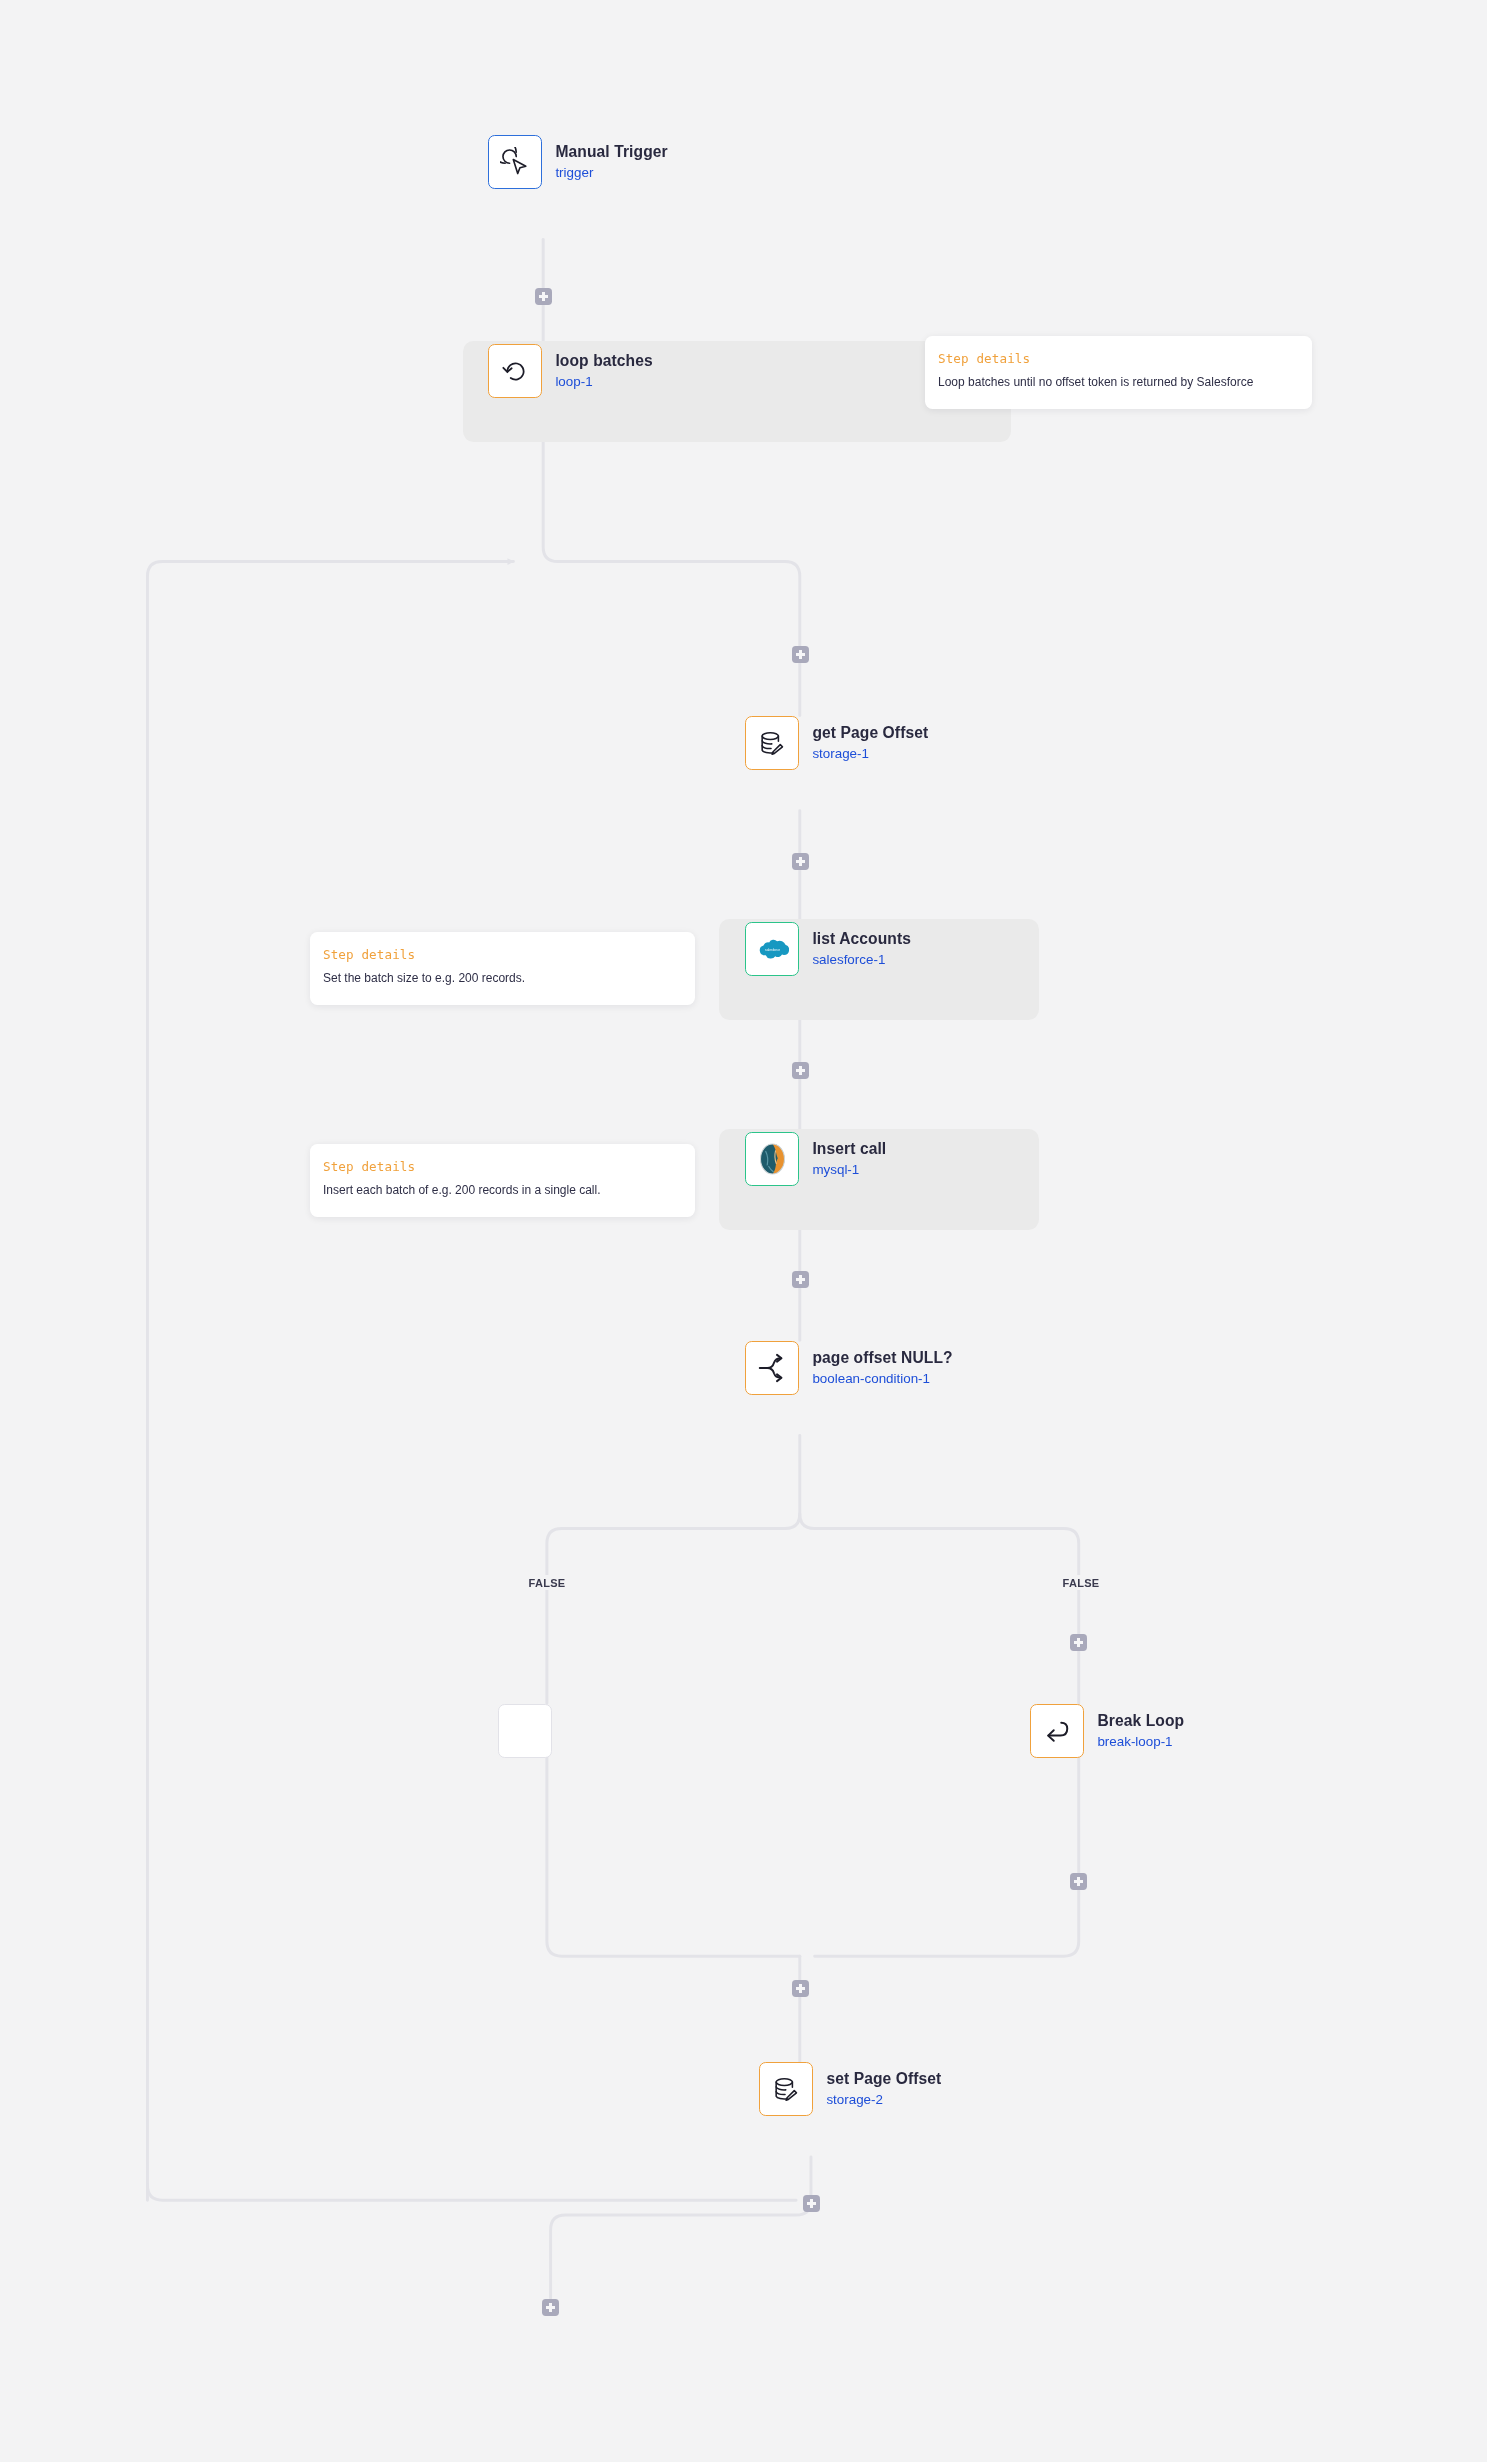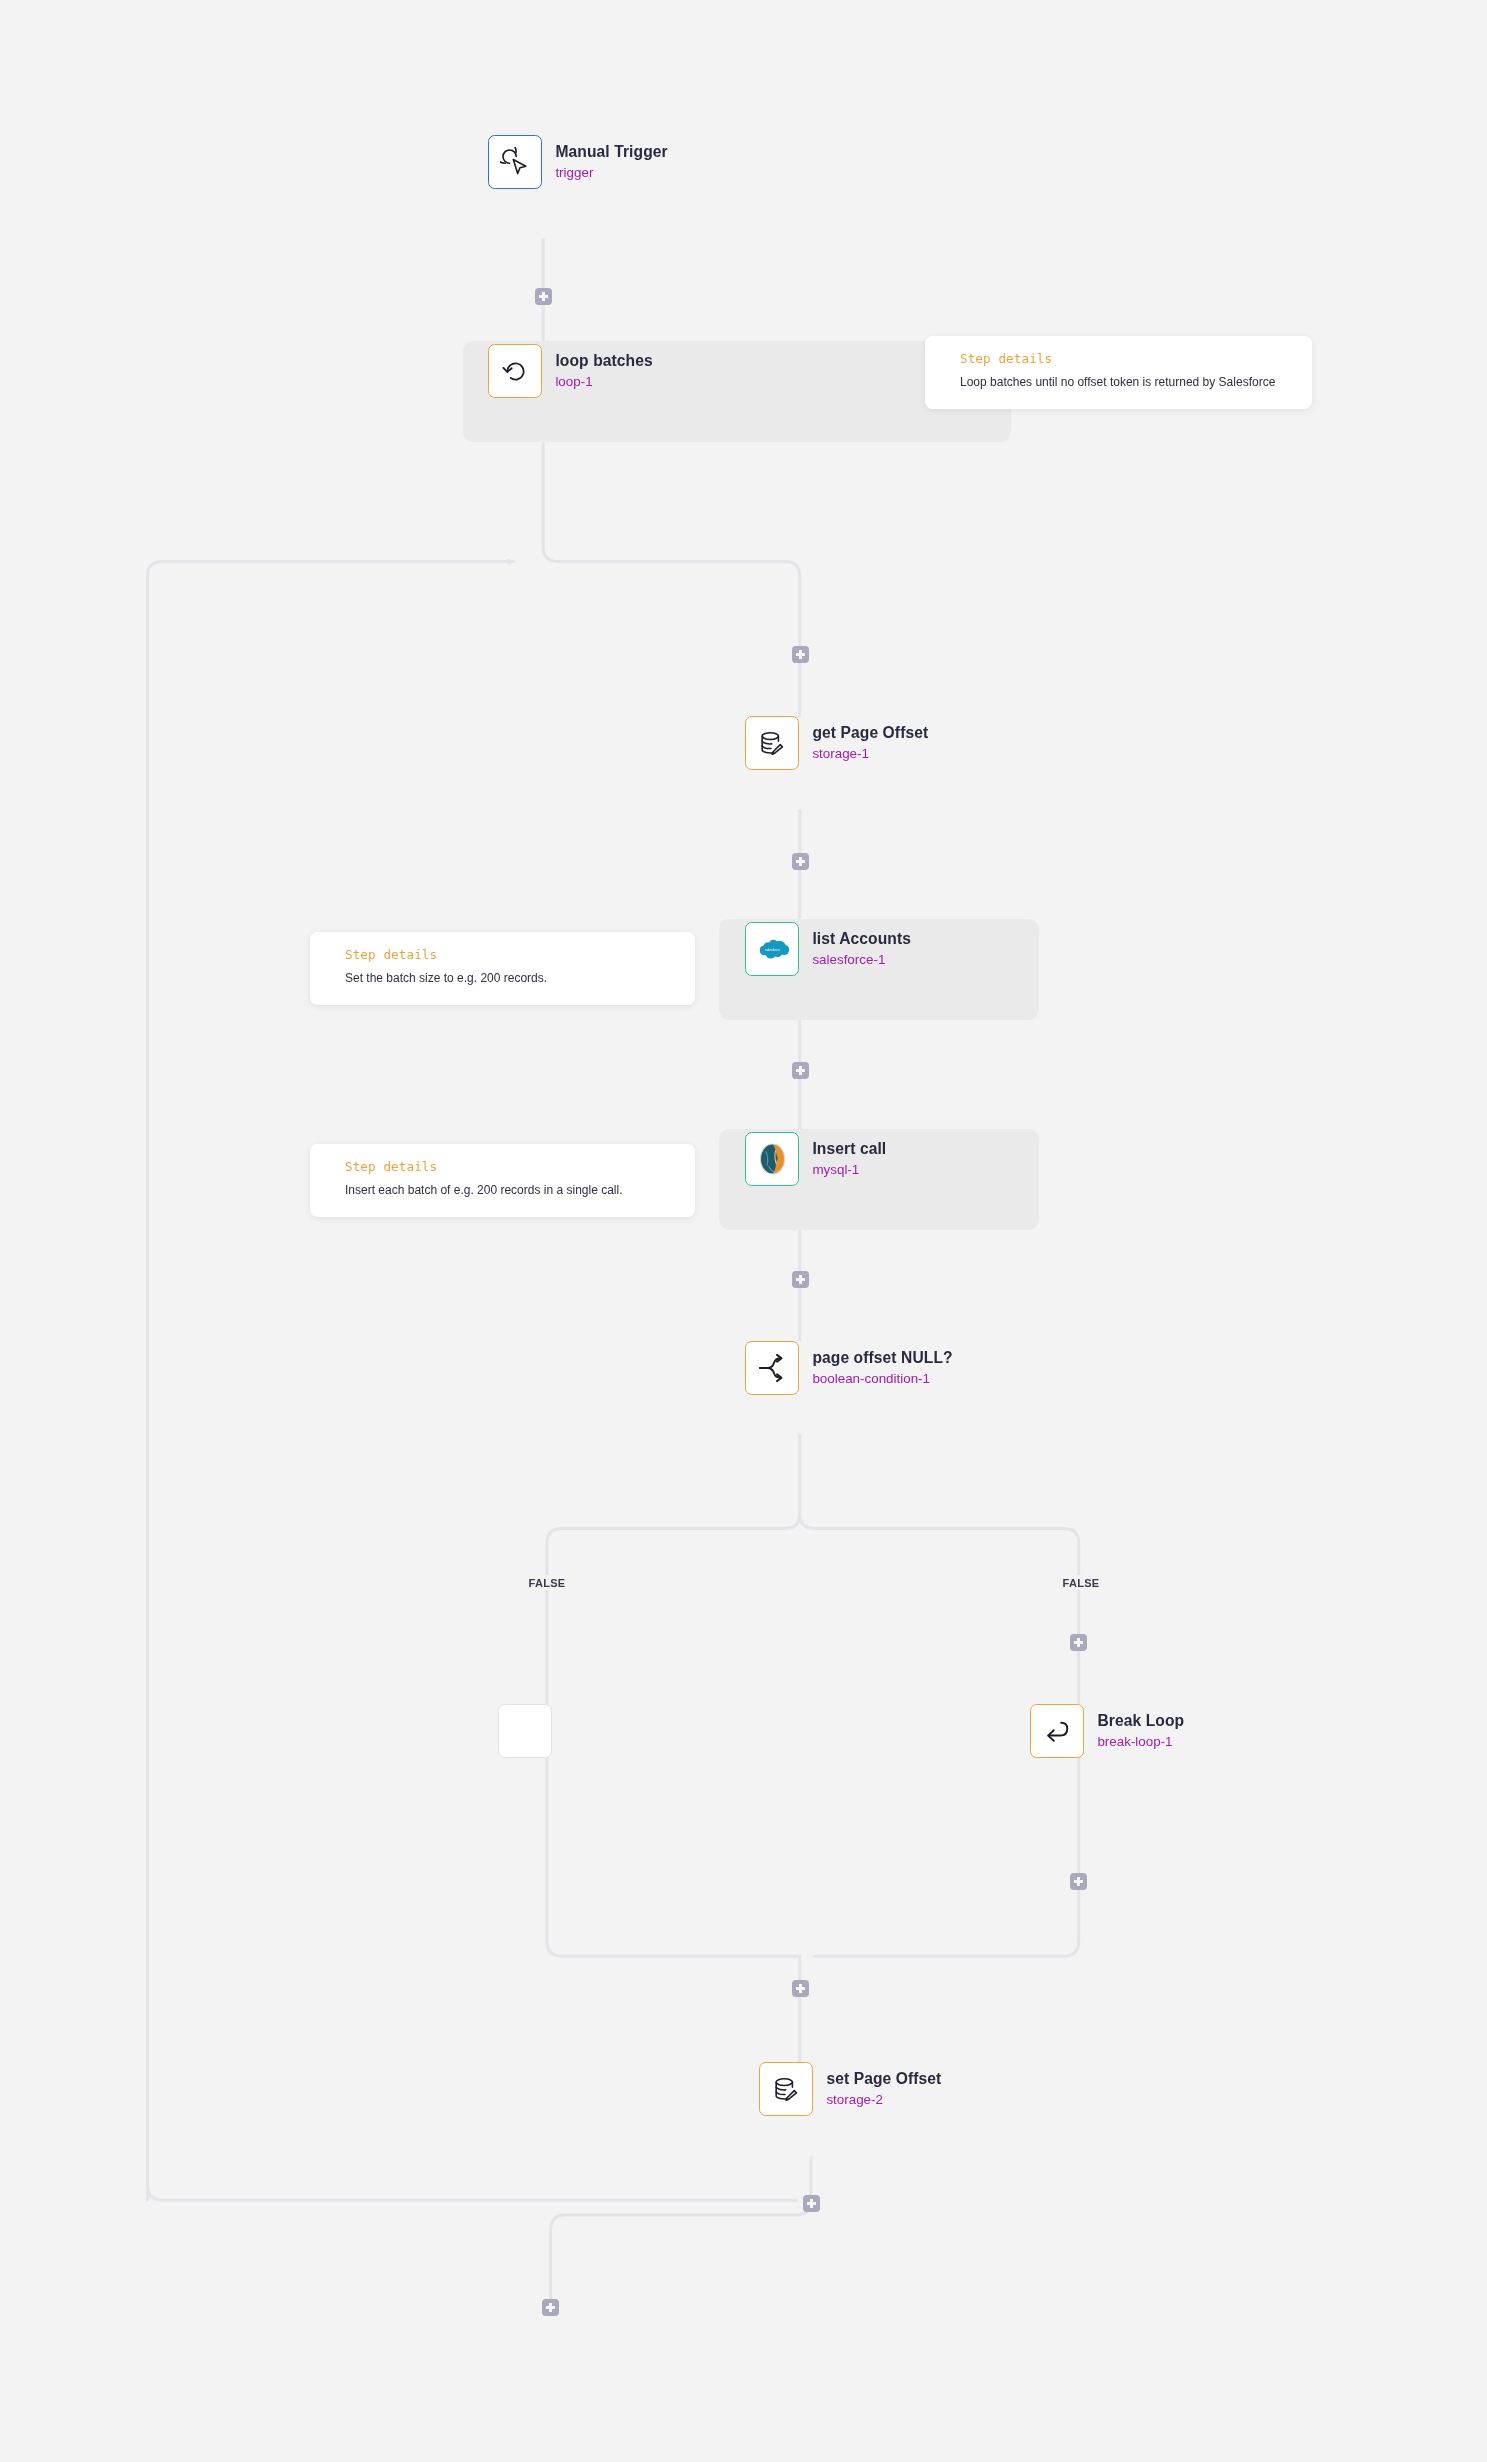--- a/index.html
+++ b/index.html
@@ -35,21 +35,21 @@
   .node-box.green  { border-color: #2bc48a; }
   .node-box.plain  { border: 1.5px solid #e2e2e8; }
   .node-box svg { display: block; }
 
   .node-labels { margin-left: 13.4px; white-space: nowrap; }
   .node-title {
     font-size: 15.6px; font-weight: bold; color: #29293f;
     letter-spacing: 0.1px; line-height: 1.25;
   }
   .node-sub {
-    font-size: 13.4px; color: #a21caf; margin-top: 3px; line-height: 1.25;
+    font-size: 13.4px; color: #1d4ed8; margin-top: 3px; line-height: 1.25;
   }
 
   
   .plus {
     position: absolute;
     width: 17px; height: 17px;
     background: #a9a9bb;
     border-radius: 3.7px;
     display: flex; align-items: center; justify-content: center;
   }
@@ -57,21 +57,21 @@
     content: ""; position: absolute; background: #f6f6f8;
   }
   .plus::before { width: 9.7px; height: 2.2px; }
   .plus::after  { width: 2.2px; height: 9.7px; }
 
   
   .tip {
     position: absolute;
     background: #ffffff;
     border-radius: 7.4px;
-    padding: 15px 18px 18px 35px;
+    padding: 15px 18px 18px 13px;
     box-shadow: 0 1.5px 7.4px rgba(20,20,40,.07);
   }
   .tip-head {
     font-family: "DejaVu Sans Mono", monospace;
     font-size: 12.6px; color: #f0a13c; letter-spacing: 0.1px;
     margin-bottom: 8.2px;
   }
   .tip-body {
     font-size: 12px; color: #2e2e46; line-height: 1.42;
   }

